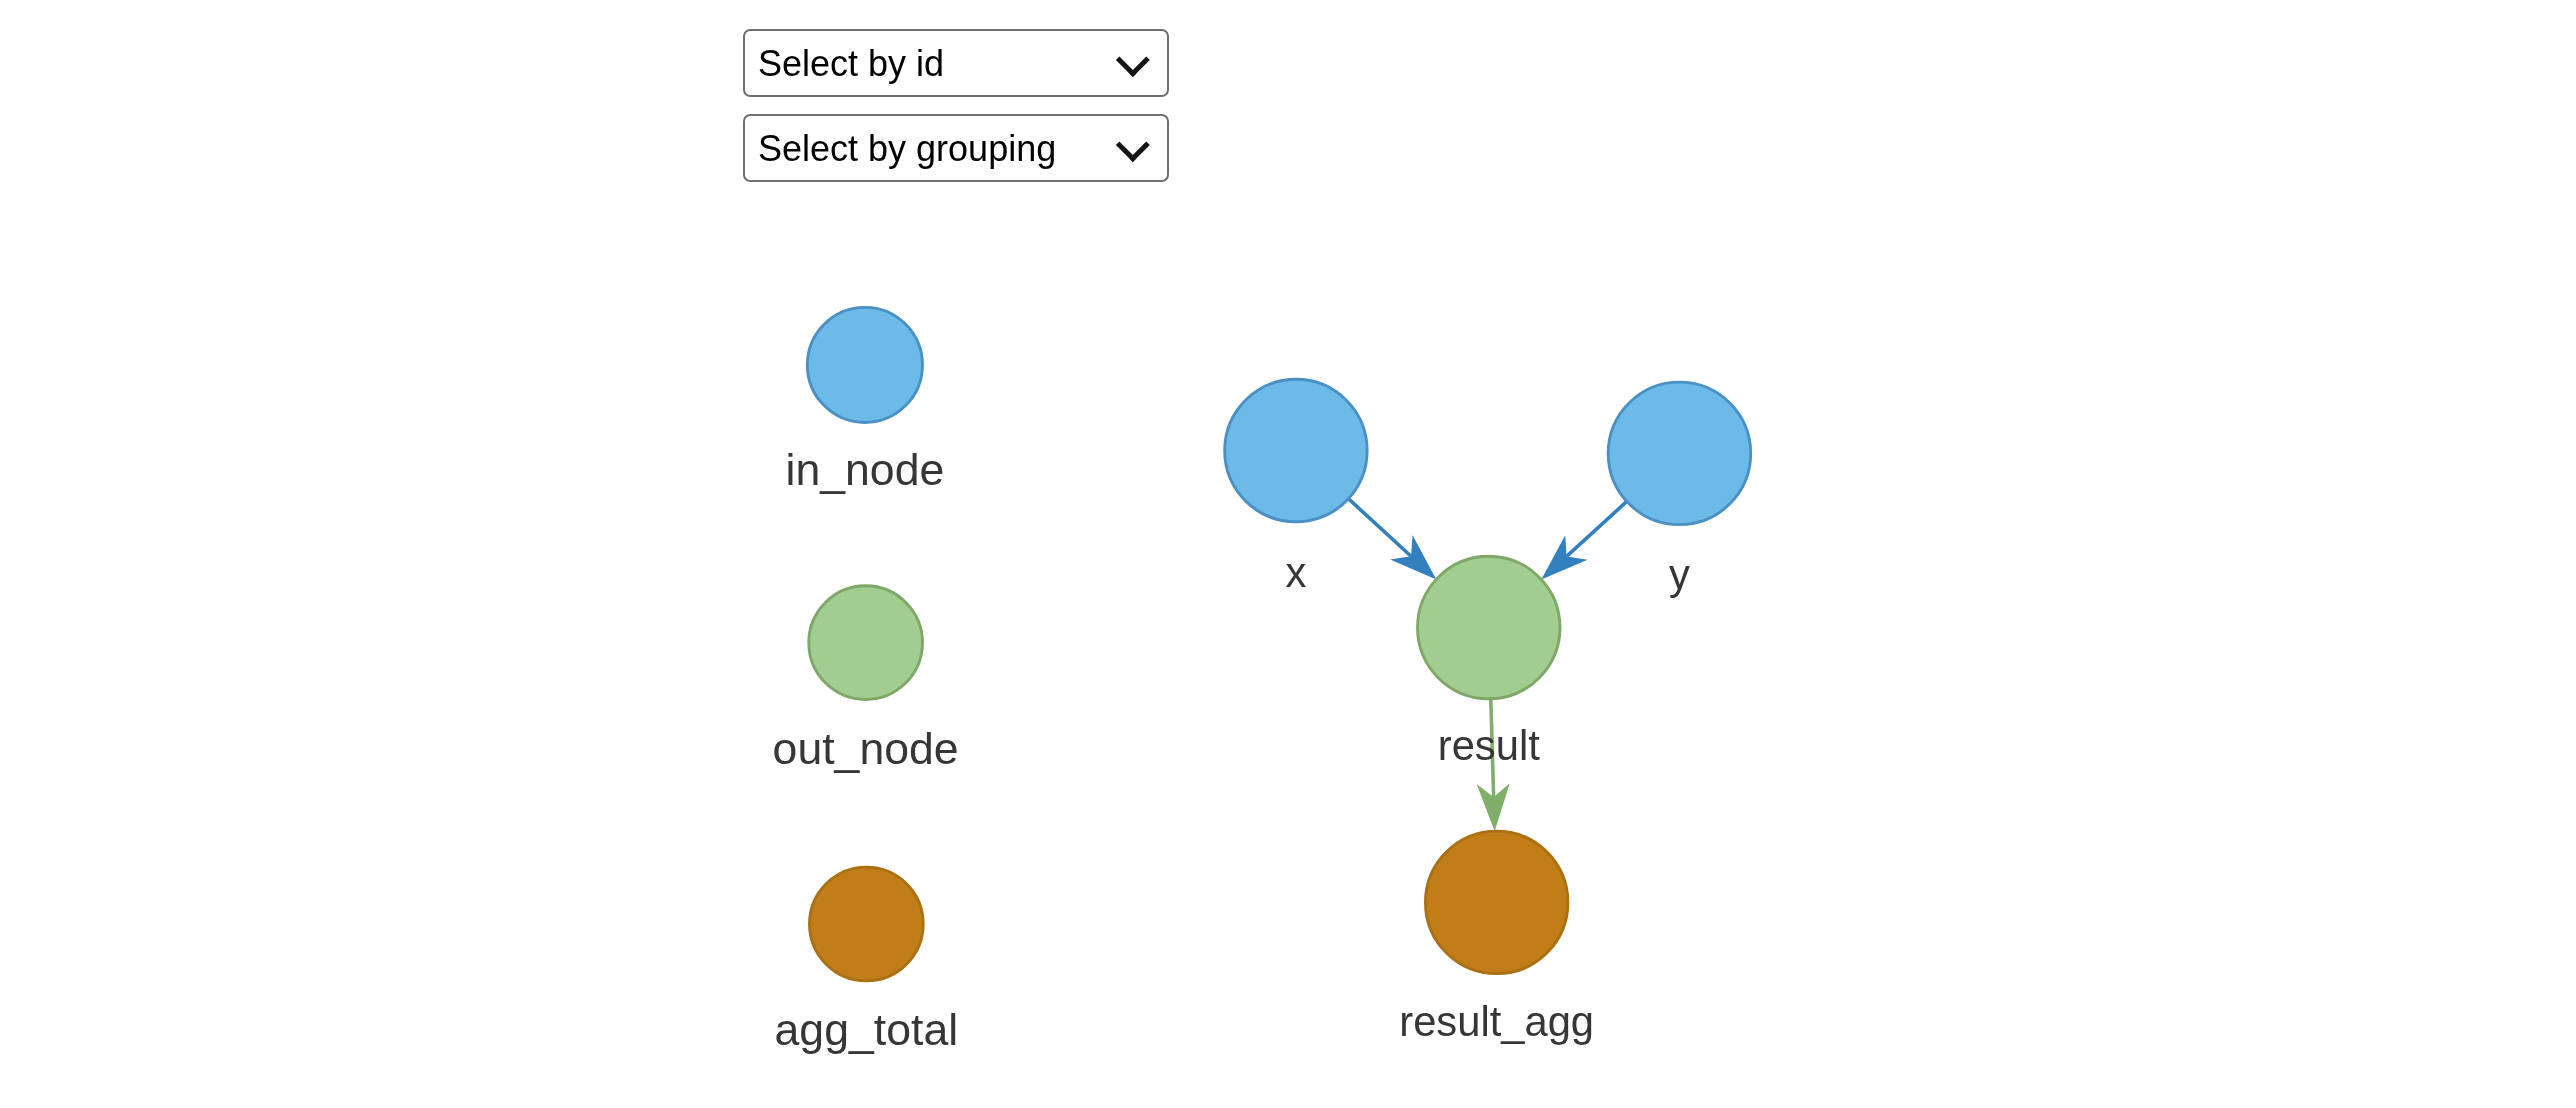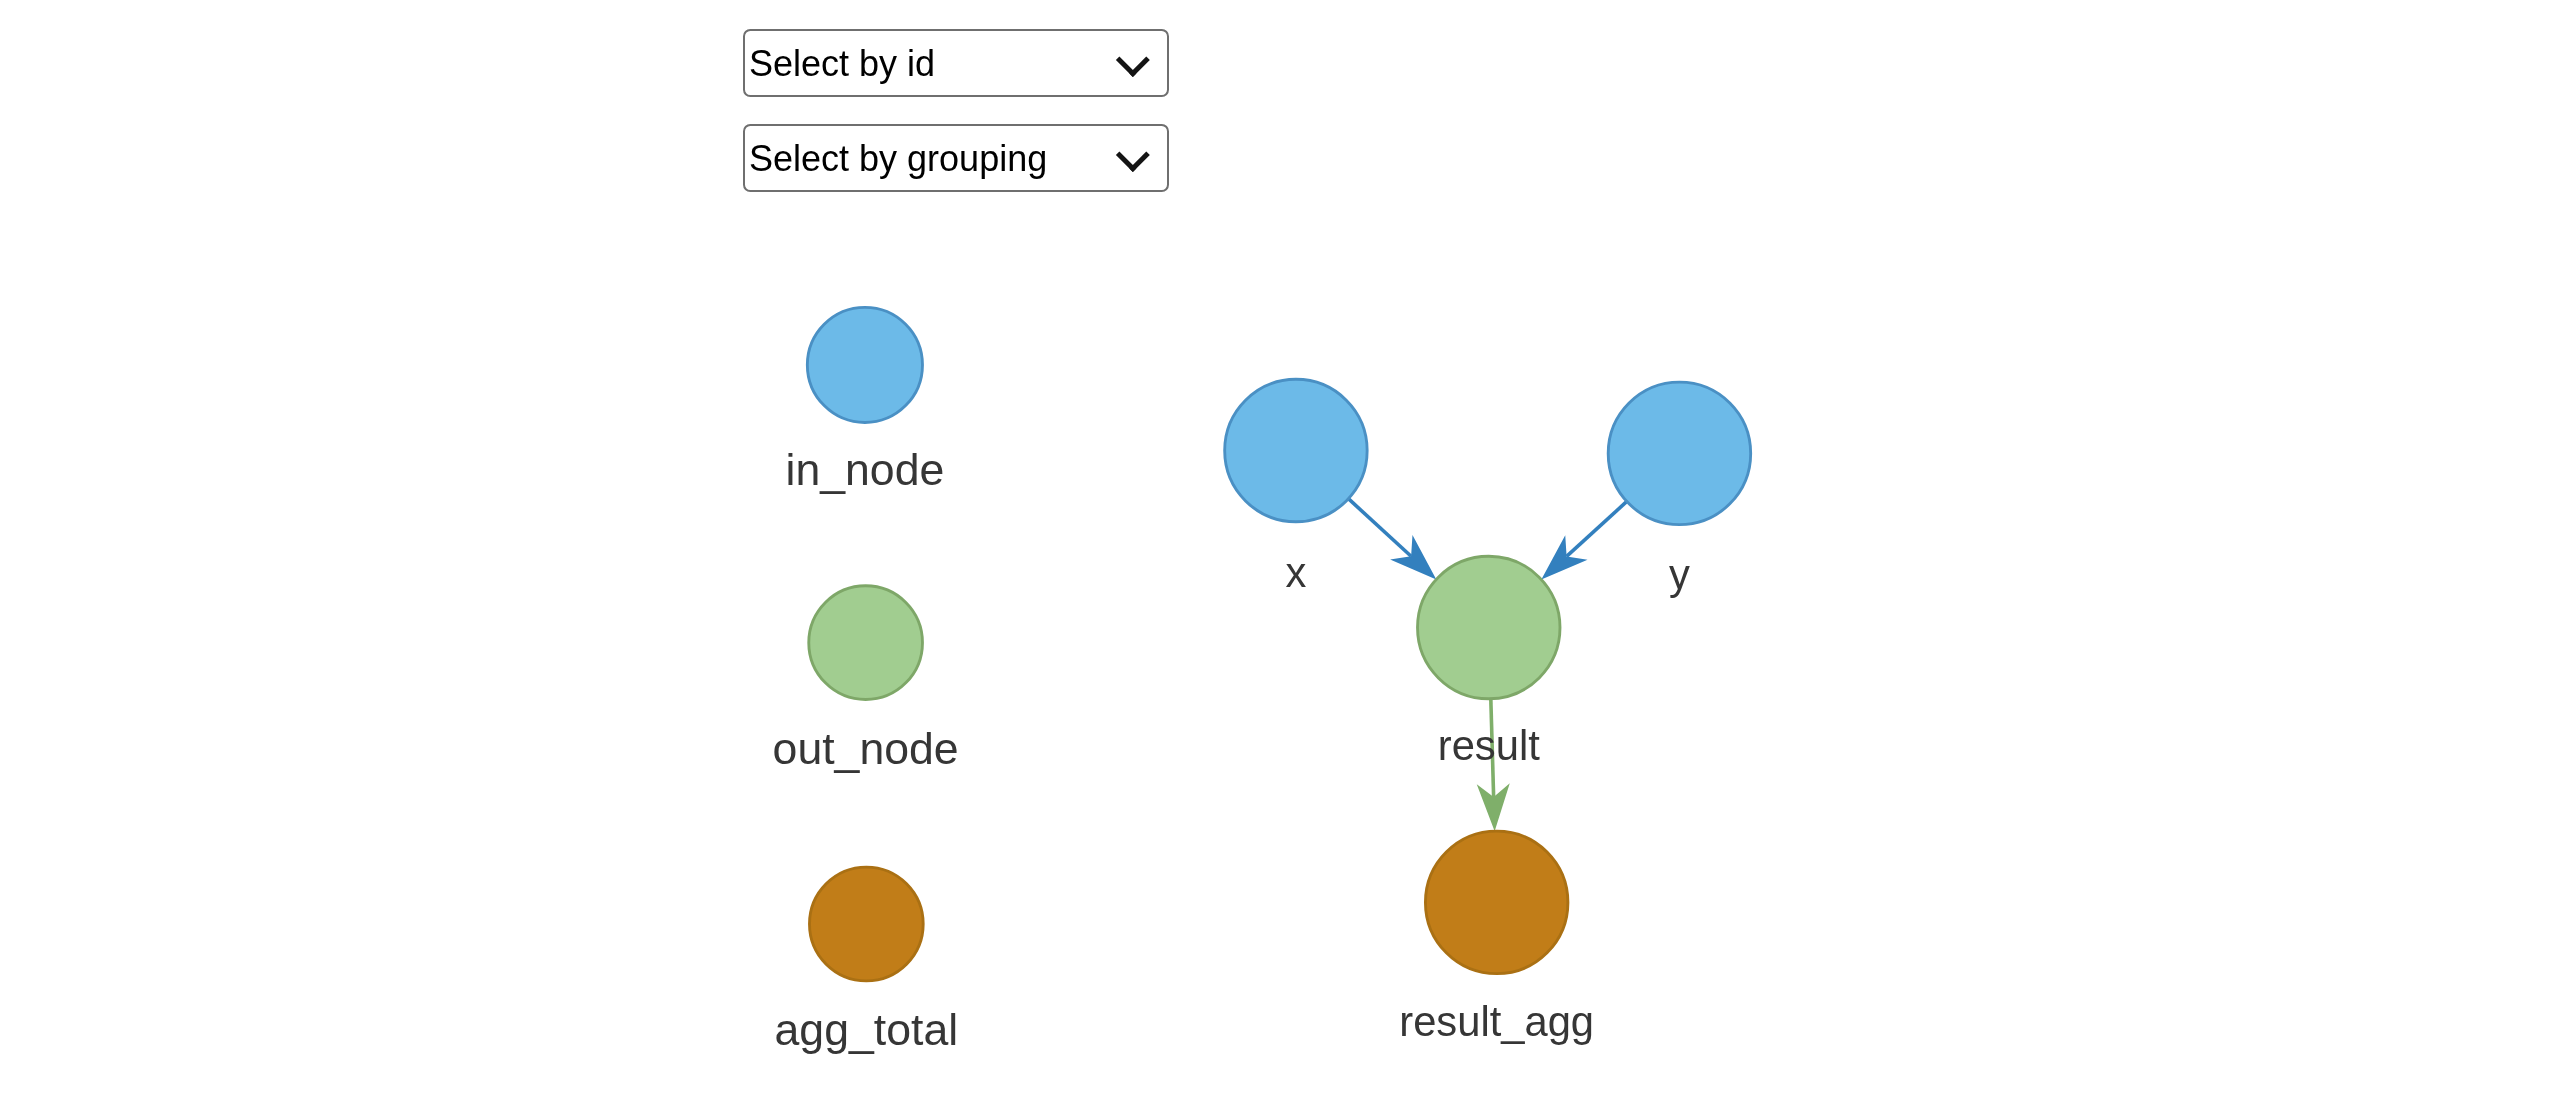--- a/index.html
+++ b/index.html
@@ -10,34 +10,34 @@
     overflow: hidden;
     font-family: "Liberation Sans", sans-serif;
   }
   .select-wrap {
     position: absolute;
     left: 743px;
     width: 426px;
     height: 68px;
   }
   #select-wrap-id { top: 29px; }
-  #select-wrap-grouping { top: 124px; }
+  #select-wrap-grouping { top: 114px; }
   .select-wrap select {
     width: 100%; height: 100%;
     box-sizing: border-box;
     appearance: none;
     -webkit-appearance: none;
     -moz-appearance: none;
     background: #ffffff;
     border: 2.2px solid #6F6F6F;
     border-radius: 7.2px;
     font-family: "Liberation Sans", sans-serif;
     font-size: 36px;
     color: #000000;
-    padding: 0 65px 0 4px;
+    padding: 0 65px 0 13px;
     outline: none;
   }
   .chevron {
     position: absolute;
     right: 24.5px;
     top: 18.7px;
     width: 18.7px; height: 18.7px;
     border-right: 5px solid #141414;
     border-bottom: 5px solid #141414;
     transform: rotate(45deg);

